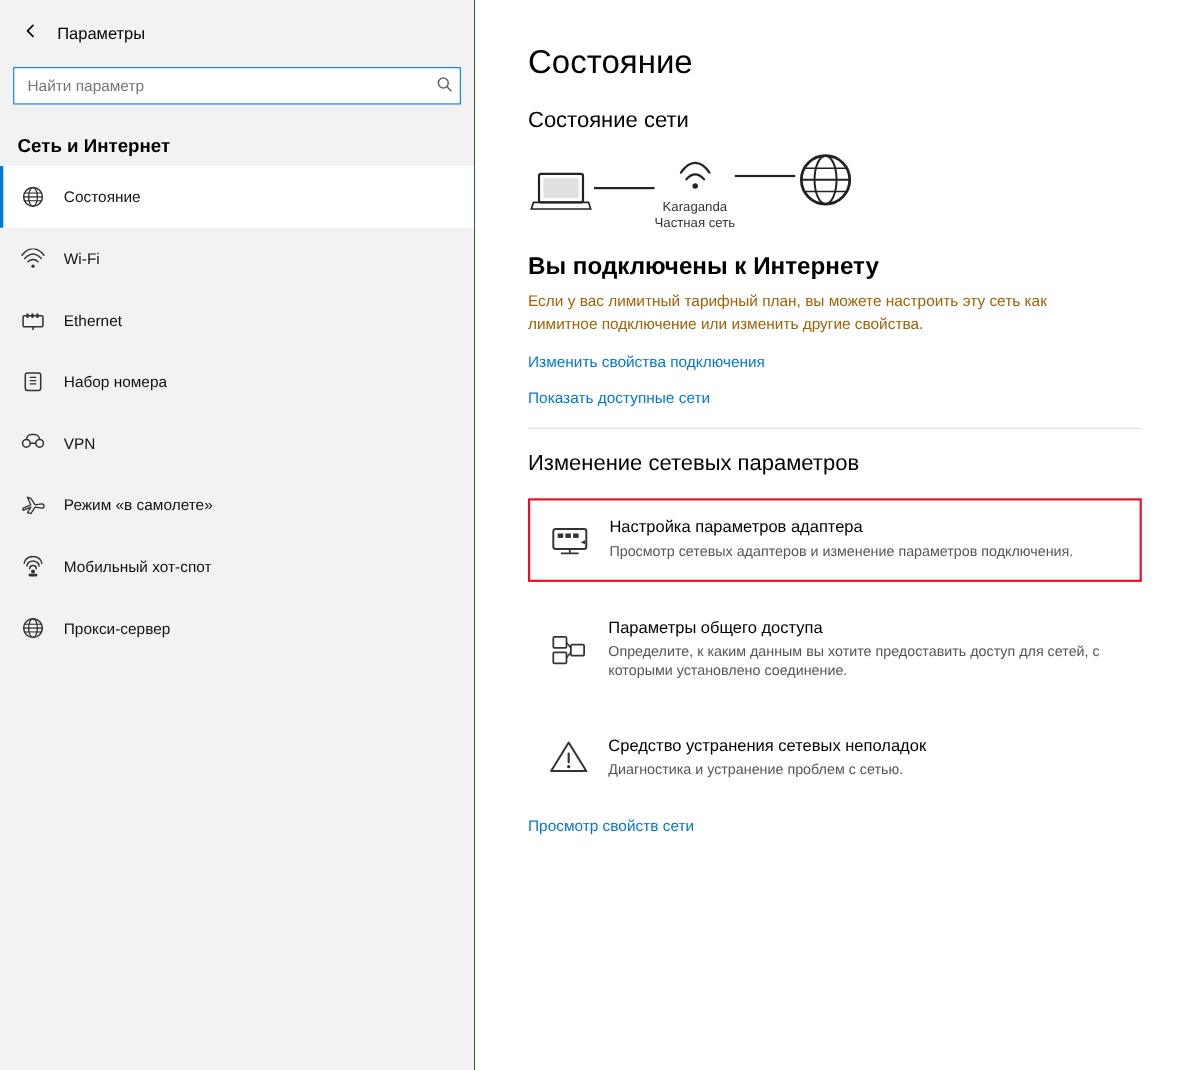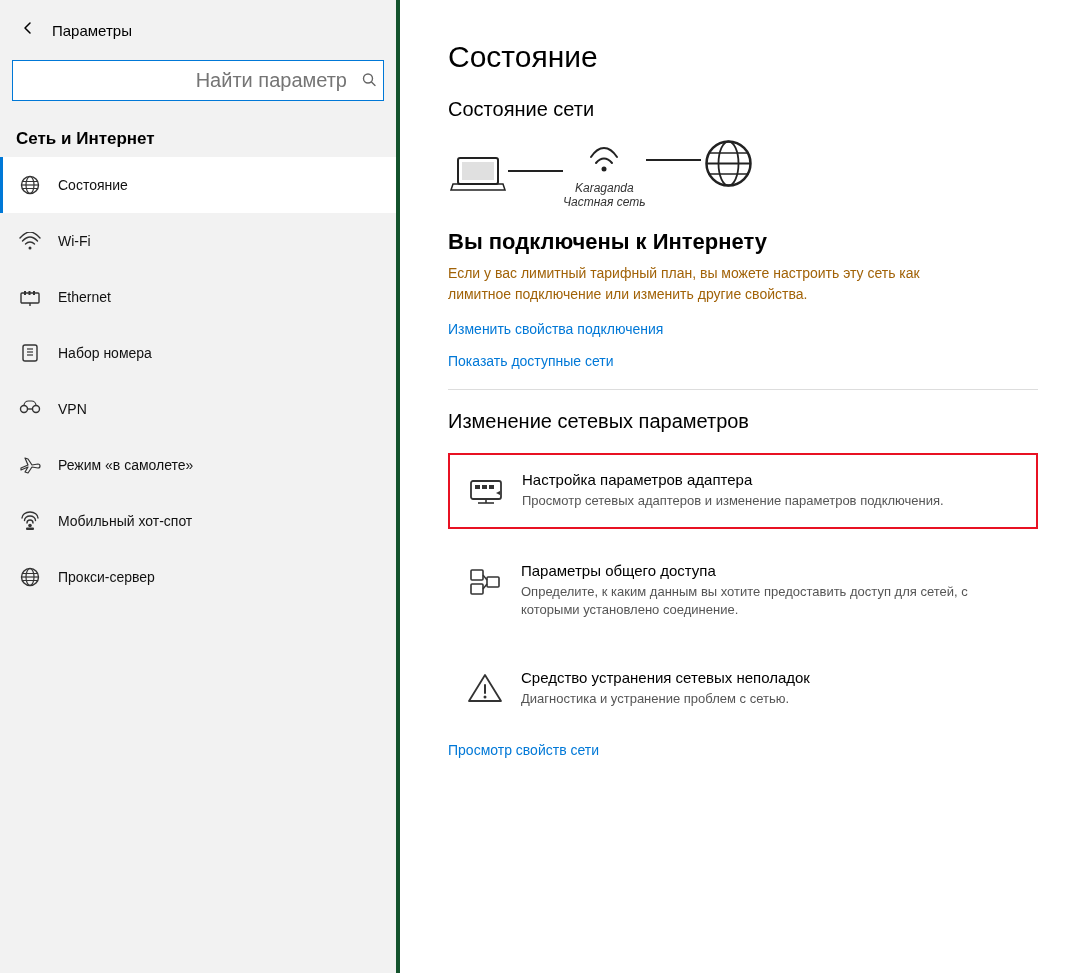--- a/index.html
+++ b/index.html
@@ -1,24 +1,24 @@
 <!DOCTYPE html>
 <html><head>
   <meta charset="utf-8">
   <style>
     * { box-sizing: border-box; margin: 0; padding: 0; }
     body { font-family: 'Segoe UI', sans-serif; background: #fff; display: flex; height: 973px; overflow: hidden; }
 
     
     .sidebar {
-      width: 400px;
+      width: 432px;
       background: #f2f2f2;
       display: flex;
       flex-direction: column;
-      border-right: 4px solid #14532d;
+      border-right: 1px solid #14532d;
       height: 100%;
       overflow-y: auto;
     }
 
     .sidebar-header {
       display: flex;
       align-items: center;
       padding: 16px 16px 12px 16px;
       background: #f2f2f2;
     }
@@ -42,24 +42,23 @@
     .search-box {
       margin: 4px 12px 16px 12px;
       position: relative;
     }
 
     .search-box input {
       width: 100%;
       padding: 8px 36px 8px 12px;
       border: 1.5px solid #0078d7;
       background: #fff;
-      font-size: 20px;
+      font-size: 14px;
       outline: none;
       color: #999;
-      text-align: right;
     }
 
     .search-icon-box {
       position: absolute;
       right: 8px;
       top: 50%;
       transform: translateY(-50%);
       color: #666;
       font-size: 13px;
     }
@@ -133,21 +132,20 @@
       color: #000;
       margin-bottom: 20px;
     }
 
     
     .network-diagram {
       display: flex;
       align-items: center;
       margin-bottom: 8px;
       gap: 0;
-      font-style: italic;
     }
 
     .connected-text {
       font-size: 22px;
       font-weight: 600;
       color: #000;
       margin: 20px 0 8px 0;
     }
 
     .connected-desc {
@@ -175,21 +173,21 @@
 
     .change-section-title {
       font-size: 20px;
       font-weight: 400;
       margin-bottom: 20px;
     }
 
     
     .settings-card {
       display: flex;
-      align-items: flex-start;
+      align-items: center;
       padding: 16px;
       margin-bottom: 16px;
       border: 1px solid transparent;
       cursor: pointer;
     }
 
     .settings-card.highlighted {
       border: 2px solid #e81123;
     }
 

